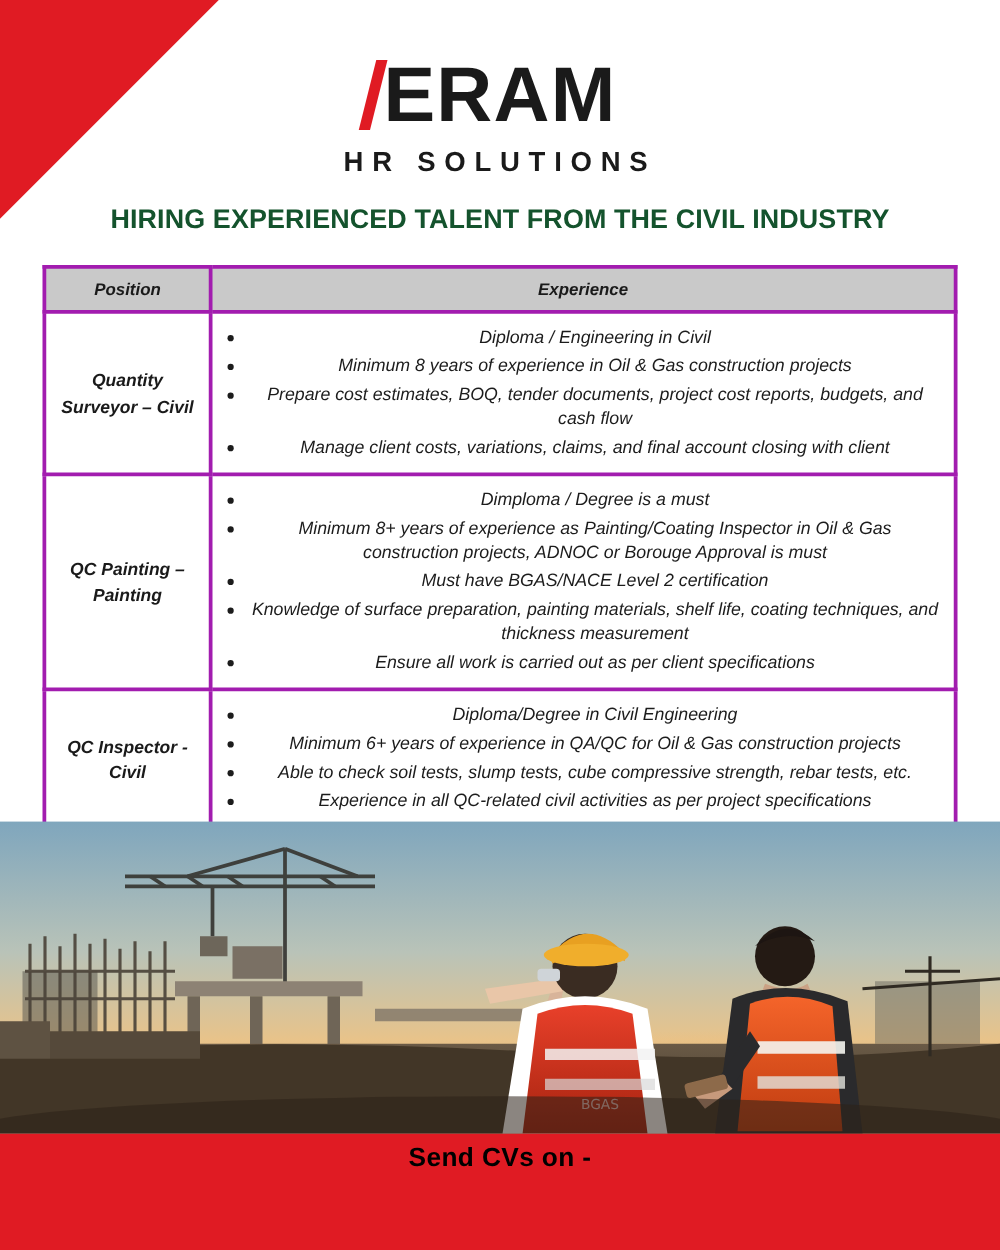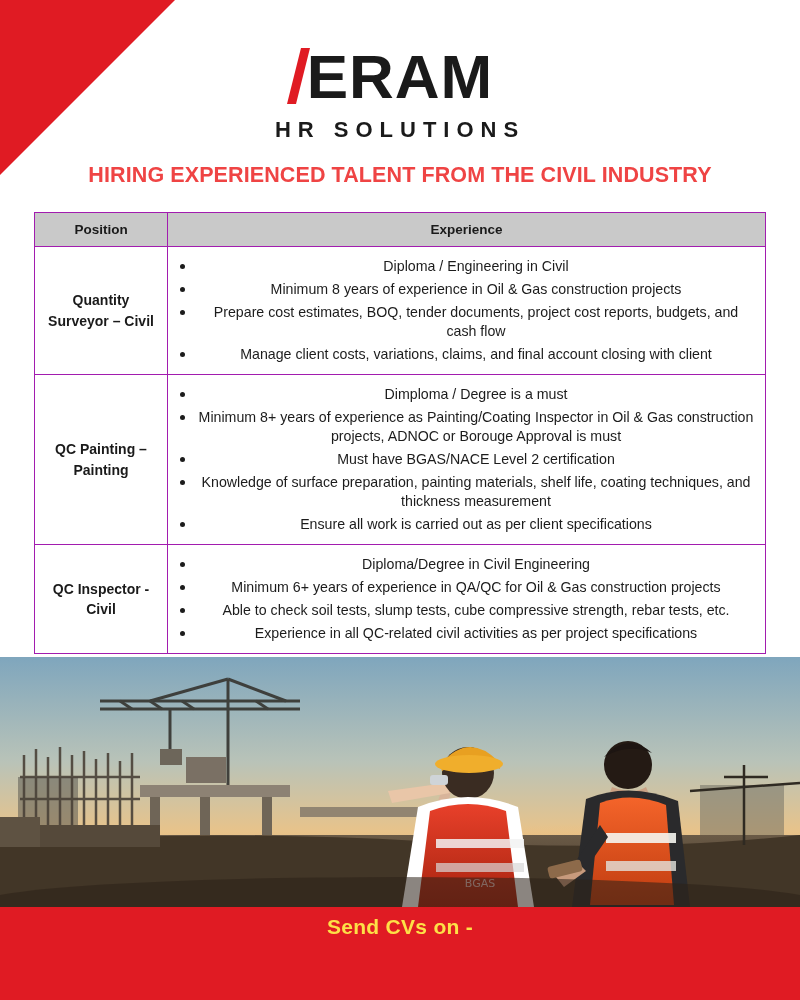--- a/index.html
+++ b/index.html
@@ -52,37 +52,38 @@
     letter-spacing: 7px;
     color: #1a1a1a;
   }
   
   .headline {
     position: absolute;
     top: 163px; left: 0; width: 800px;
     text-align: center;
     font-size: 21.5px;
     font-weight: bold;
-    color: #ef4444;
+    color: #14532d;
     letter-spacing: 0.1px;
   }
   
   .table-wrap {
     position: absolute;
     top: 212px; left: 34px;
     width: 732px;
   }
   table.jobs {
     width: 100%;
     border-collapse: collapse;
     table-layout: fixed;
   }
   table.jobs th, table.jobs td {
-    border: 1px solid #a21caf;
+    border: 3px solid #a21caf;
     vertical-align: middle;
+    font-style: italic;
   }
   table.jobs thead th {
     background: #c9c9c9;
     font-size: 13.5px;
     font-weight: bold;
     color: #1a1a1a;
     padding: 9px 4px;
     text-align: center;
   }
   col.c-pos { width: 133px; }
@@ -123,21 +124,21 @@
     left: 0; top: 657px;
     width: 800px; height: 250px;
     overflow: hidden;
   }
   
   .footer {
     position: absolute;
     left: 0; bottom: 0;
     width: 800px; height: 93px;
     background: #e01b23;
-    color: #fde047;
+    color: #000000;
     text-align: center;
   }
   .footer-title {
     margin-top: 8px;
     font-size: 21px;
     font-weight: bold;
     letter-spacing: 0.3px;
   }
   .contact-row {
     margin-top: 7px;

